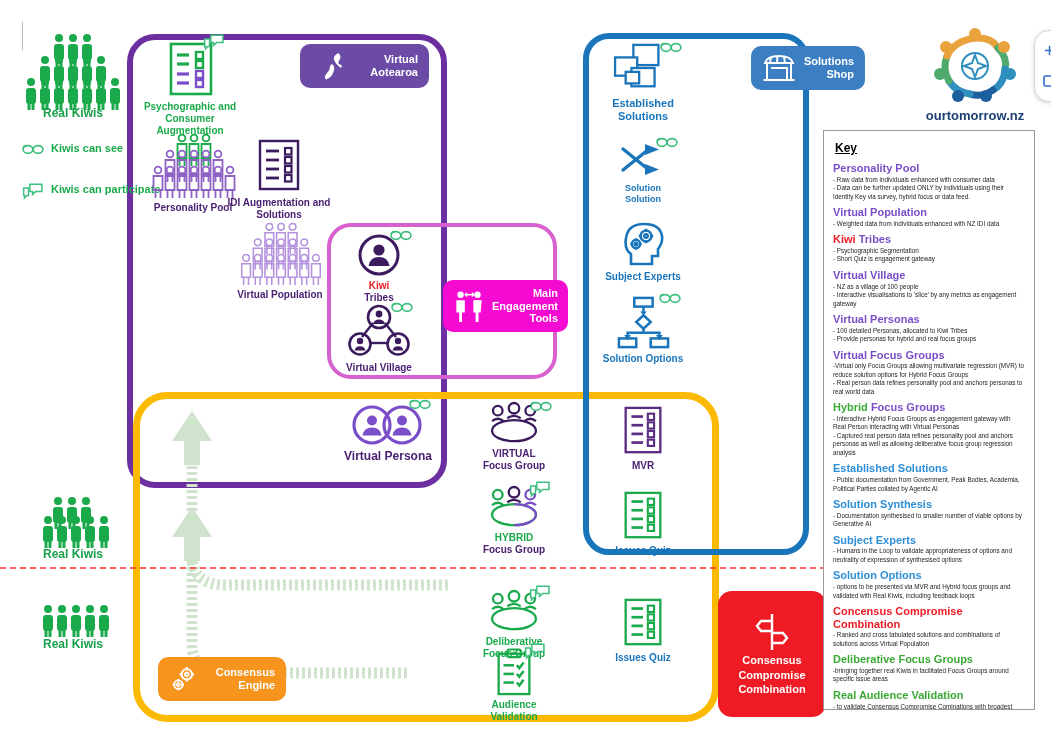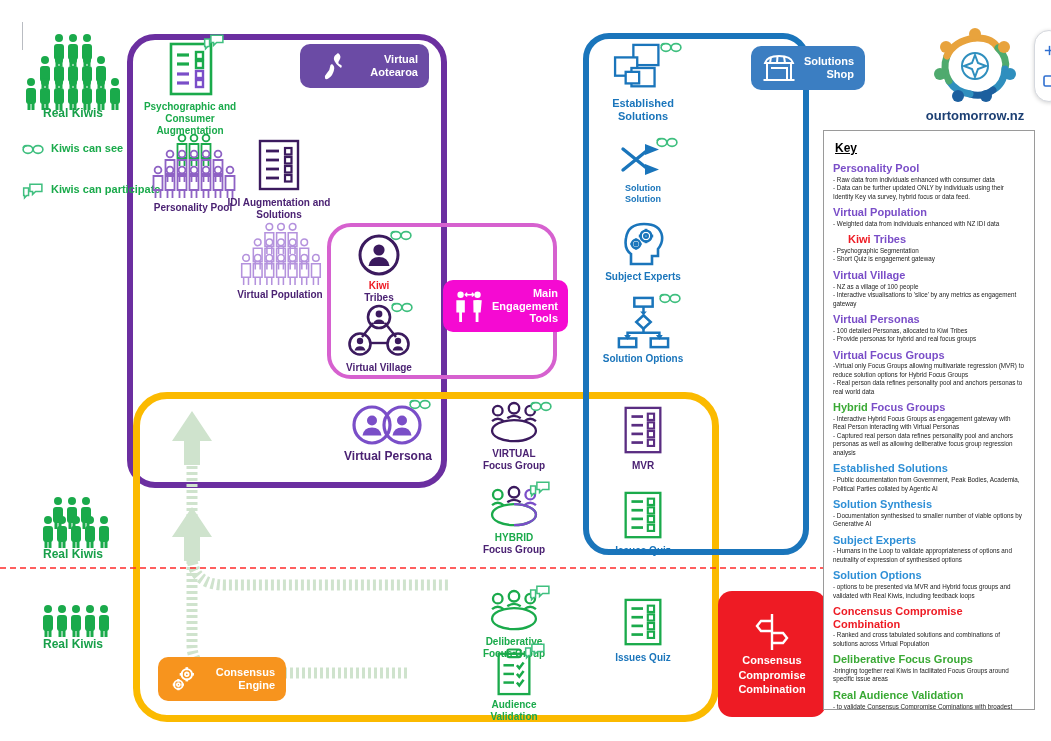--- a/index.html
+++ b/index.html
@@ -887,21 +887,21 @@
     <div id="key-list">
         <div class="key-item">
           <div class="key-h" style="color: rgb(122, 78, 200);">Personality Pool</div>
           <div class="key-b">- Raw data from individuals enhanced with consumer data<br>- Data can be further updated ONLY by individuals using their Identity Key via survey, hybrid focus or data feed.</div>
         </div>
         <div class="key-item">
           <div class="key-h" style="color: rgb(122, 78, 200);">Virtual Population</div>
           <div class="key-b">- Weighted data from individuals enhanced with NZ IDI data</div>
         </div>
         <div class="key-item">
-          <div class="key-h" style="color: rgb(122, 78, 200); margin-left: 15px;"><span style="color: rgb(238, 27, 36);">Kiwi</span> Tribes</div>
+          <div class="key-h" style="color: rgb(122, 78, 200);"><span style="color: rgb(238, 27, 36);">Kiwi</span> Tribes</div>
           <div class="key-b">- Psychographic Segmentation<br>- Short Quiz is engagement gateway</div>
         </div>
         <div class="key-item">
           <div class="key-h" style="color: rgb(122, 78, 200);">Virtual Village</div>
           <div class="key-b">- NZ as a village of 100 people<br>- Interactive visualisations to 'slice' by any metrics as engagement gateway</div>
         </div>
         <div class="key-item">
           <div class="key-h" style="color: rgb(122, 78, 200);">Virtual Personas</div>
           <div class="key-b">- 100 detailed Personas, allocated to Kiwi Tribes<br>- Provide personas for hybrid and real focus groups</div>
         </div>

